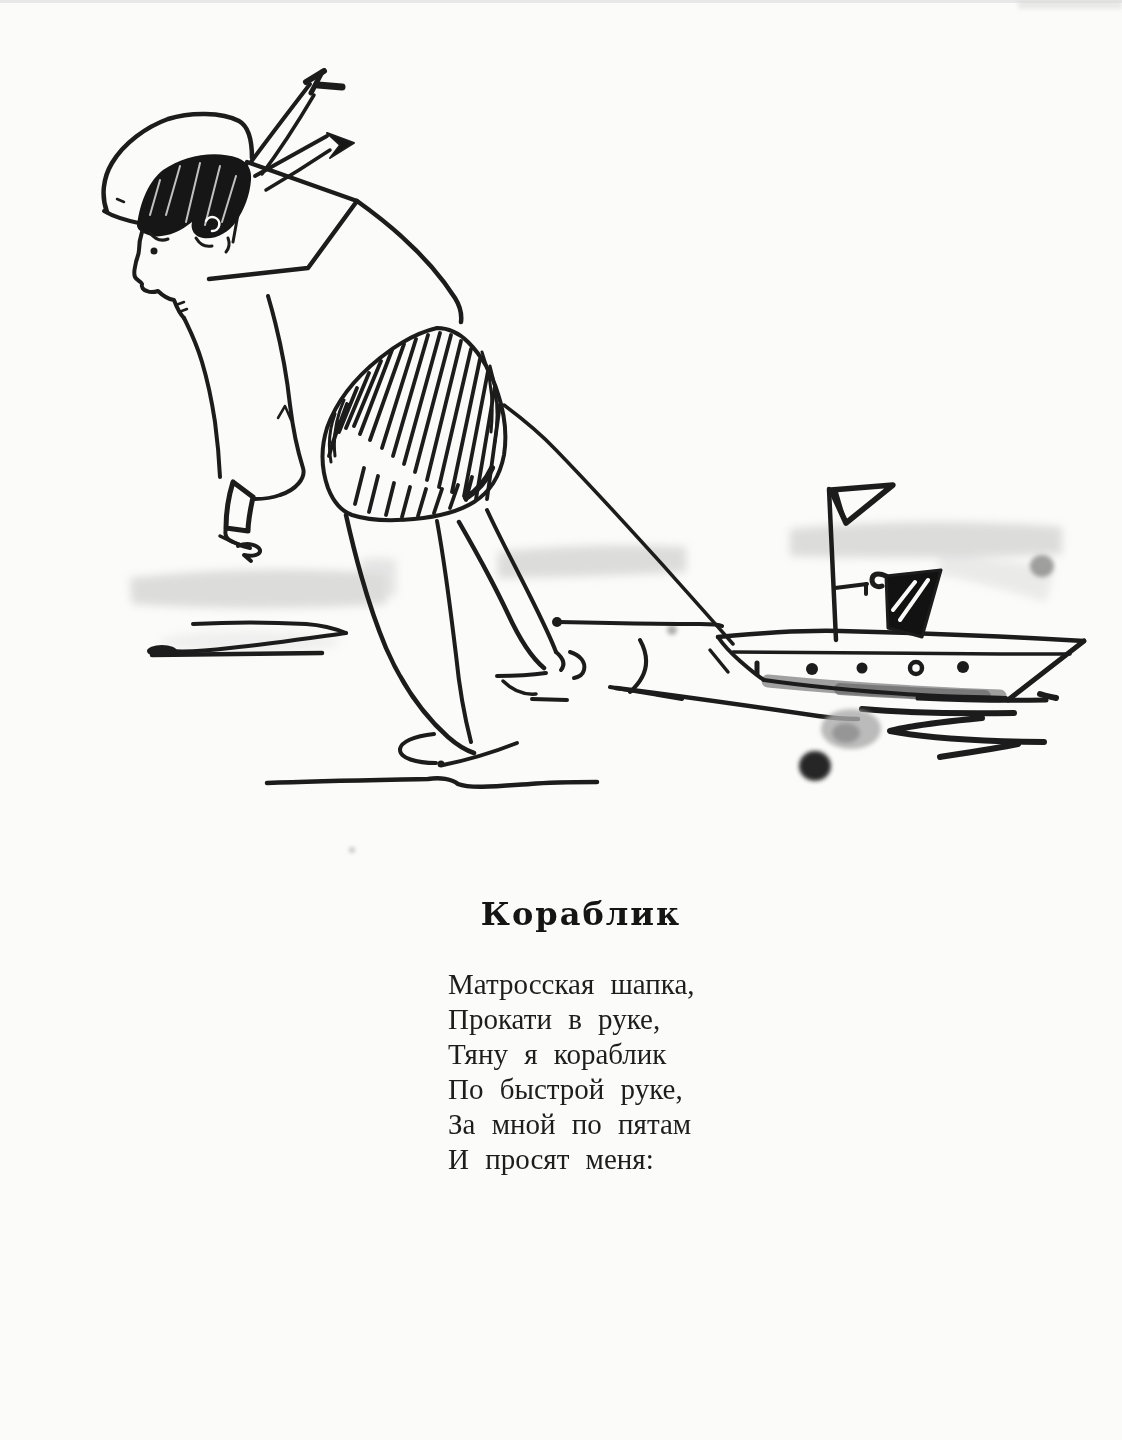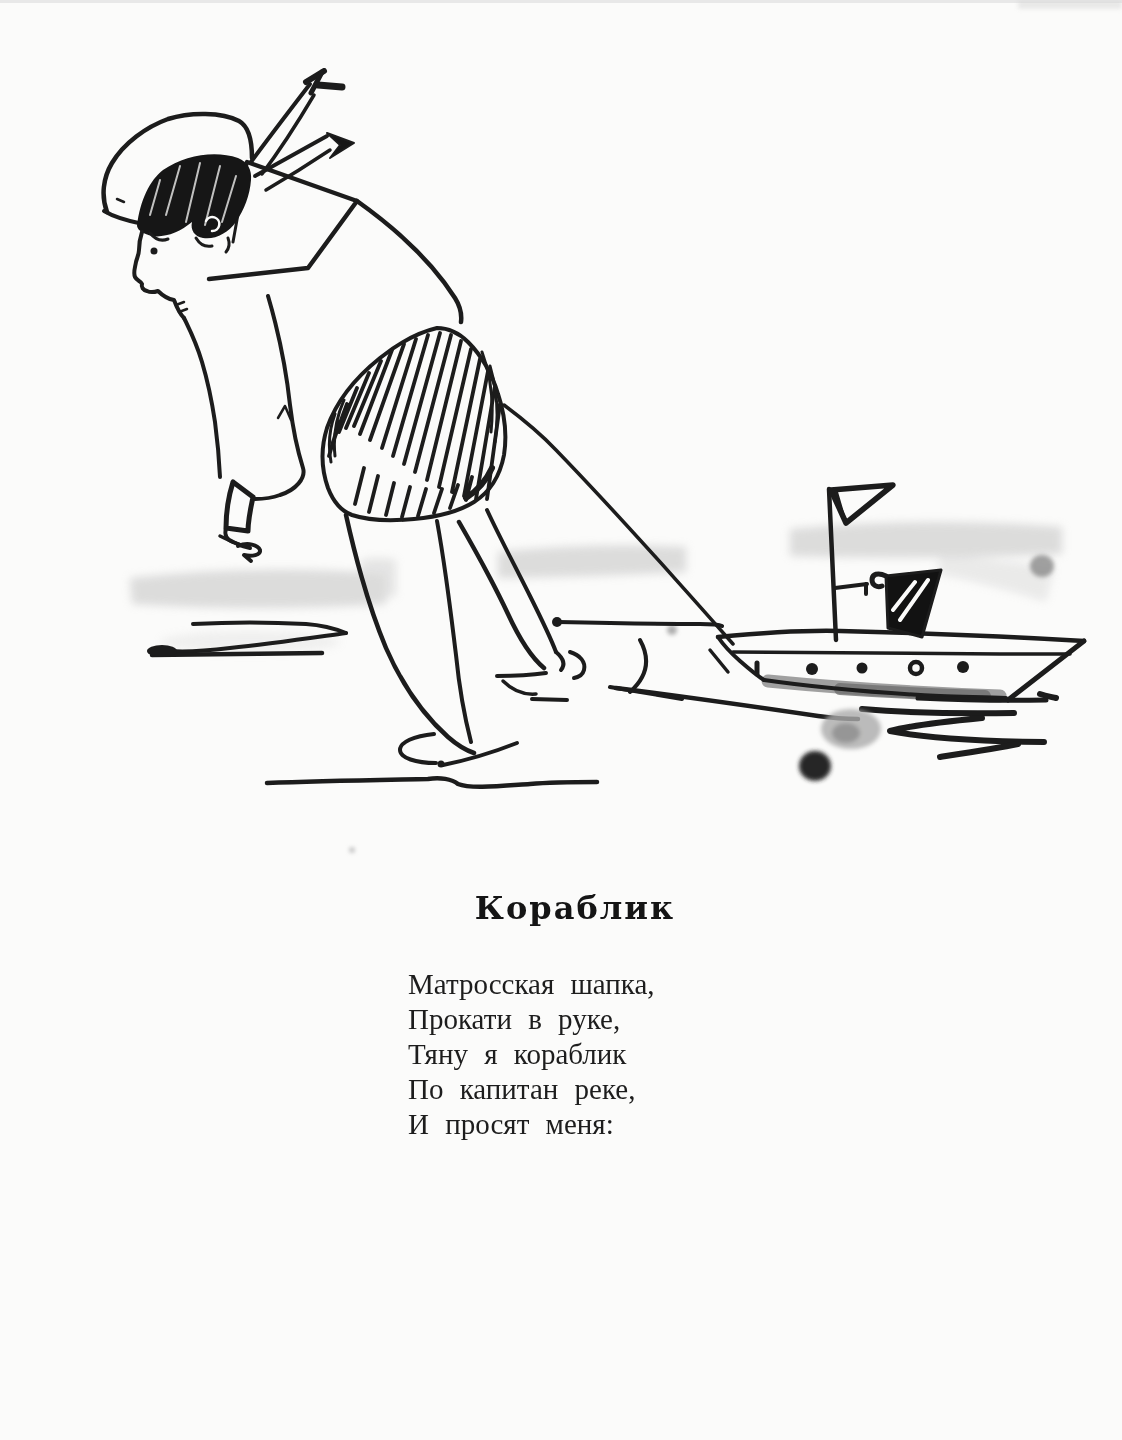--- a/index.html
+++ b/index.html
@@ -16,27 +16,27 @@
     position:absolute;left:0;top:0;width:1122px;height:3px;
     background:#d9d9d9;opacity:.55;
   }
   .scan-corner-smudge{
     position:absolute;left:1018px;top:0;width:104px;height:9px;
     background:#d2d2d2;opacity:.45;filter:blur(2px);
   }
   svg.illustration{position:absolute;left:0;top:0;}
   .poem-title{
     position:absolute;left:380px;top:889px;width:390px;
-    margin:0;text-align:center;
+    margin:6px;text-align:center;
     font-family:"DejaVu Serif", serif;
     font-weight:bold;font-size:32px;letter-spacing:2px;
     color:#151515;
   }
   .poem{
-    position:absolute;left:408px;top:967px;
+    position:absolute;left:448px;top:967px;
     font-size:29px;line-height:35px;
     color:#1d1d1d;word-spacing:9px;
     white-space:nowrap;
   }
 </style>
 </head>
 <body>
 
 <div class="page">
 
@@ -199,17 +199,18 @@
       <circle cx="154" cy="251" r="3.5" fill="#1c1c1c" stroke="none"></circle>
     </g>
   </svg>
 
   <h1 class="poem-title">Кораблик</h1>
 
   <div class="poem">
     <div class="poem-line">Матросская шапка,</div>
     <div class="poem-line">Прокати в руке,</div>
     <div class="poem-line">Тяну я кораблик</div>
-    <div class="poem-line">По капитан реке,</div>
+    <div class="poem-line">По быстрой руке,</div>
+    <div class="poem-line">За мной по пятам</div>
     <div class="poem-line">И просят меня:</div>
   </div>
 
 </div>
 
 </body></html>

